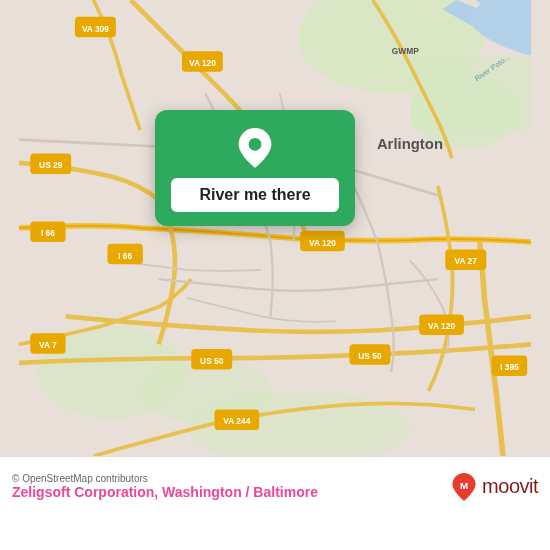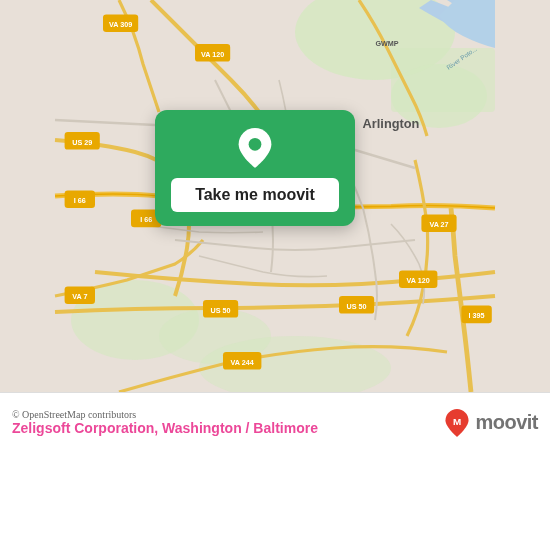--- a/index.html
+++ b/index.html
@@ -7,21 +7,21 @@
       width: 550px;
       height: 550px;
       overflow: hidden;
       font-family: Arial, sans-serif;
       position: relative;
     }
 
     
     #map-container {
       width: 550px;
-      height: 392px;
+      height: 456px;
       position: relative;
       background-color: #e8e0d8;
       overflow: hidden;
       padding-left: 12px;
     }
 
     
     .map-svg {
       position: absolute;
       top: 0; left: 0;
@@ -80,21 +80,20 @@
     }
 
     .bottom-left {
       display: flex;
       flex-direction: column;
     }
 
     .attribution {
       font-size: 10px;
       color: #666;
-      font-family: Liberation Serif, serif;
     }
 
     .location-title {
       font-size: 14px;
       font-weight: 600;
       color: #ec4899;
     }
 
     .moovit-logo {
       display: flex;
@@ -102,22 +101,22 @@
       gap: 4px;
     }
 
     .moovit-pin {
       width: 28px;
       height: 28px;
     }
 
     .moovit-text {
       font-size: 20px;
-      font-weight: 700;
-      color: #737373;
+      font-weight: 400;
+      color: #7f1d1d;
       letter-spacing: -0.5px;
     }
   </style>
 </head>
 <body>
 
 <div id="map-container">
 
   <svg class="map-svg" viewBox="0 0 550 490" xmlns="http://www.w3.org/2000/svg">
 
@@ -212,21 +211,21 @@
     <text x="510" y="75" text-anchor="middle" font-size="8" fill="#6699aa" transform="rotate(-35, 510, 75)">River Poto...</text>
   </svg>
 
   <div class="location-card">
     <div class="pin-icon">
       <svg width="36" height="40" viewBox="0 0 36 44" xmlns="http://www.w3.org/2000/svg">
         <path d="M18 0C8 0 0 8 0 18C0 30 18 44 18 44C18 44 36 30 36 18C36 8 28 0 18 0Z" fill="white"></path>
         <circle cx="18" cy="18" r="7" fill="#2eaa5e"></circle>
       </svg>
     </div>
-    <button class="take-me-there-btn">Take me moovit</button>
+    <button class="take-me-there-btn">River me there</button>
   </div>
 </div>
 
 <div id="bottom-bar">
   <div class="bottom-left">
     <span class="attribution">© OpenStreetMap contributors</span>
     <span class="location-title">Zeligsoft Corporation, Washington / Baltimore</span>
   </div>
   <div class="moovit-logo">
     <svg class="moovit-pin" viewBox="0 0 28 34" xmlns="http://www.w3.org/2000/svg">

